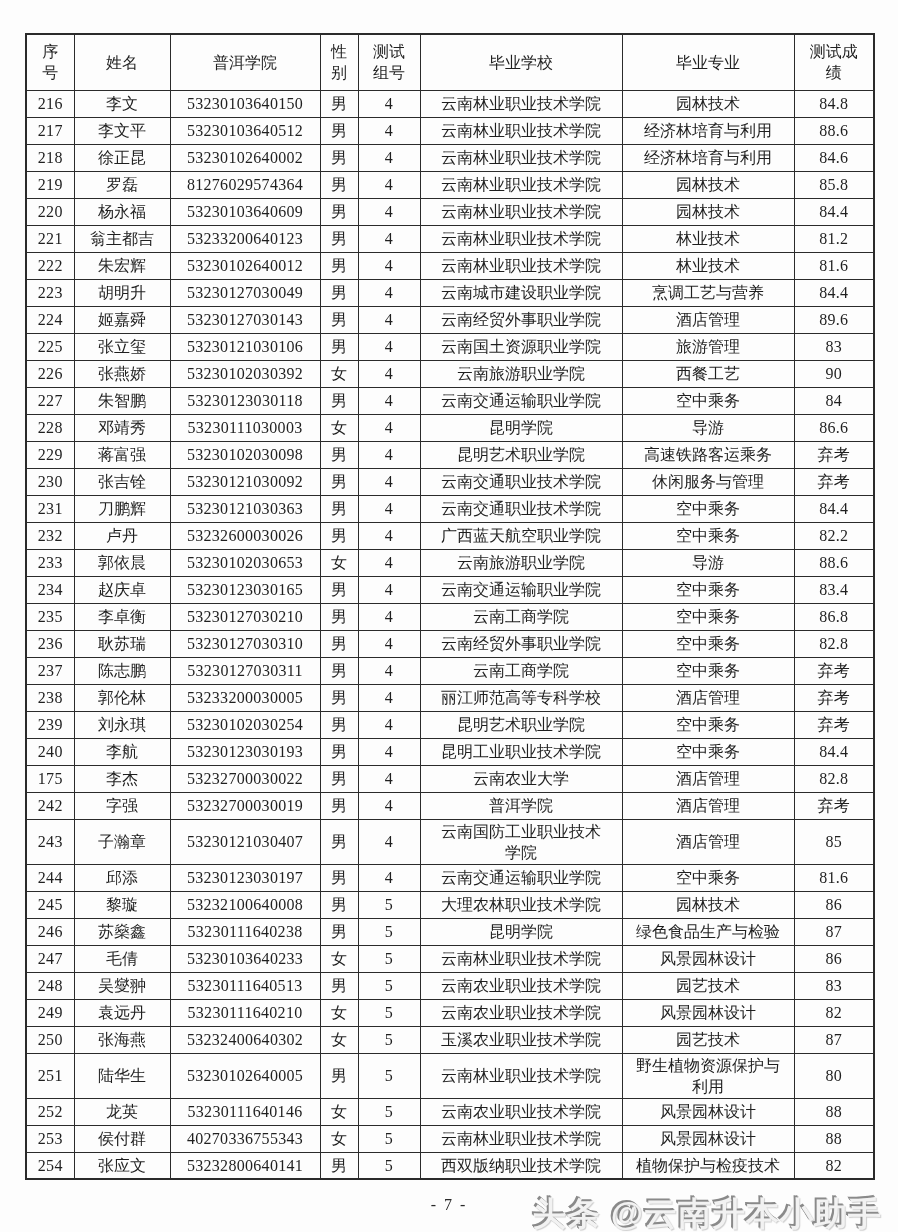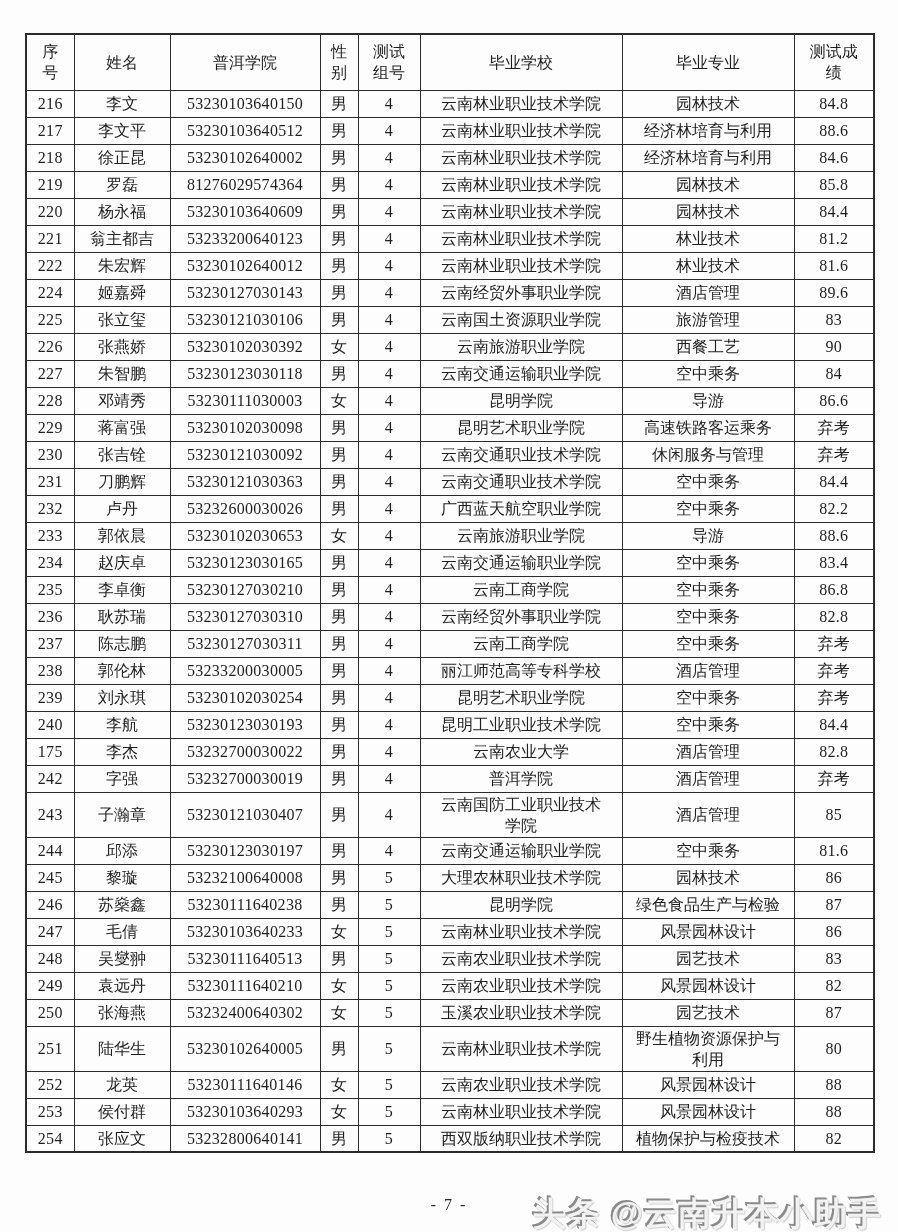--- a/index.html
+++ b/index.html
@@ -153,20 +153,30 @@
           <td class="num">222</td>
           <td>朱宏辉</td>
           <td class="ticket">53230102640012</td>
           <td>男</td>
           <td class="num">4</td>
           <td>云南林业职业技术学院</td>
           <td>林业技术</td>
           <td class="score">81.6</td>
         </tr>
         <tr>
+          <td class="num">223</td>
+          <td>胡明升</td>
+          <td class="ticket">53230127030049</td>
+          <td>男</td>
+          <td class="num">4</td>
+          <td>云南城市建设职业学院</td>
+          <td>烹调工艺与营养</td>
+          <td class="score">84.4</td>
+        </tr>
+        <tr>
           <td class="num">224</td>
           <td>姬嘉舜</td>
           <td class="ticket">53230127030143</td>
           <td>男</td>
           <td class="num">4</td>
           <td>云南经贸外事职业学院</td>
           <td>酒店管理</td>
           <td class="score">89.6</td>
         </tr>
         <tr>
@@ -447,21 +457,21 @@
           <td class="ticket">53230111640146</td>
           <td>女</td>
           <td class="num">5</td>
           <td>云南农业职业技术学院</td>
           <td>风景园林设计</td>
           <td class="score">88</td>
         </tr>
         <tr>
           <td class="num">253</td>
           <td>侯付群</td>
-          <td class="ticket">53230103640293</td>
+          <td class="ticket">40270336755343</td>
           <td>女</td>
           <td class="num">5</td>
           <td>云南林业职业技术学院</td>
           <td>风景园林设计</td>
           <td class="score">88</td>
         </tr>
         <tr>
           <td class="num">254</td>
           <td>张应文</td>
           <td class="ticket">53232800640141</td>

